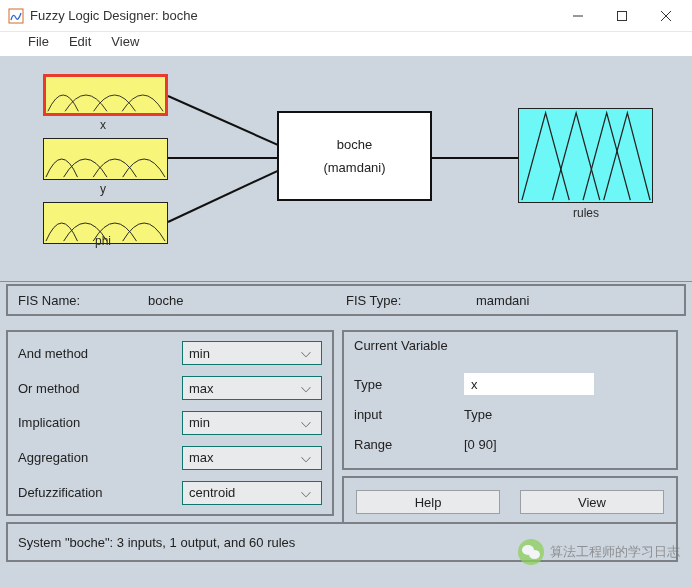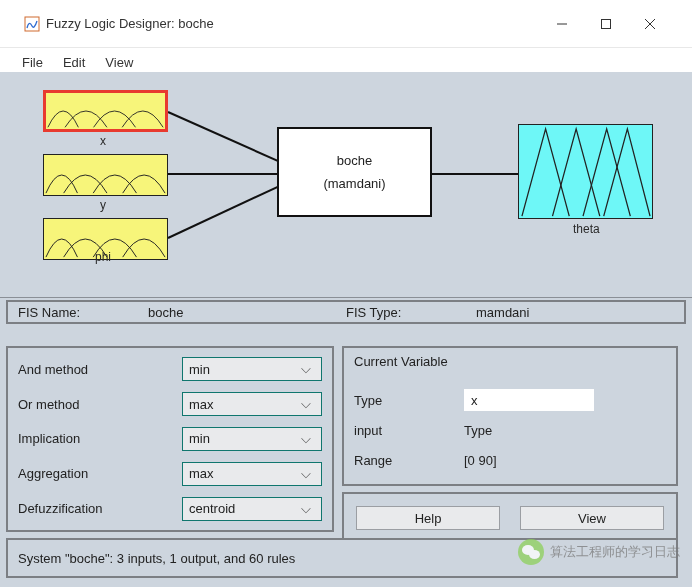--- a/index.html
+++ b/index.html
@@ -1,26 +1,26 @@
 <!DOCTYPE html>
 <html><head>
 <meta charset="utf-8">
 <style>
 *{box-sizing:border-box;margin:0;padding:0;font-family:"Segoe UI",Tahoma,sans-serif;font-size:13px;color:#222}
 body{background:#fff;width:692px;height:587px;overflow:hidden;position:relative}
-.titlebar{height:48px;display:flex;align-items:center;padding:0 20px;background:#fff;border-bottom:1px solid #e8e8e8}
+.titlebar{height:32px;display:flex;align-items:center;padding:0 4px;background:#fff;border-bottom:1px solid #e8e8e8}
 .titlebar .app-icon{width:16px;height:16px;margin:0 6px 0 4px}
 .titlebar .title{flex:1;font-size:13px;color:#333}
 .titlebar .winbtn{width:44px;height:30px;display:flex;align-items:center;justify-content:center;color:#333}
-.menubar{height:24px;display:flex;align-items:flex-end;padding:0 12px;background:#fff;color:#333}
+.menubar{height:24px;display:flex;align-items:flex-start;padding:0 18px;background:#fff;color:#333}
 .menubar .menu-item{padding:2px 10px;color:#333}
 .canvas{height:226px;background:#cdd5de;border-bottom:1px solid #8a8f96;position:relative}
 .lower{background:#cdd5de;padding:0;position:relative}
 .panel{position:absolute;border:2px solid #7c7f84;background:#cdd5de}
-.info-row{position:absolute;left:6px;right:6px;top:2px;height:24px;border:2px solid #7c7f84;background:#cdd5de;display:grid;grid-template-columns:130px 1fr 130px 1fr;align-items:center;padding:0 10px}
+.info-row{position:absolute;left:6px;right:6px;top:2px;height:32px;border:2px solid #7c7f84;background:#cdd5de;display:grid;grid-template-columns:130px 1fr 130px 1fr;align-items:center;padding:0 10px}
 .methods{left:6px;top:48px;width:328px;height:186px;display:grid;grid-template-columns:1fr 140px;grid-template-rows:repeat(5,1fr);align-items:center;padding:4px 10px;gap:0 6px}
 .currvar{left:342px;top:48px;width:336px;height:140px;padding:6px 10px}
 .btns{left:342px;top:194px;width:336px;height:52px;display:flex;gap:20px;align-items:center;justify-content:center;padding:0 12px}
 .statusbar{left:6px;top:240px;width:672px;height:40px;display:flex;align-items:center;padding:0 10px}
 .lbl{color:#222}
 .select{height:24px;border:1px solid #0f766e;background:#e9eaec;display:flex;align-items:center;justify-content:space-between;padding:0 6px;width:100%}
 .select .arrow{width:18px;text-align:center;color:#555}
 .textinput{height:22px;background:#fff;border:1px solid #fff;padding:2px 6px;width:130px}
 .btn{flex:1;height:24px;border:1px solid #9b9ea3;background:#e9eaec;display:flex;align-items:center;justify-content:center}
 .currvar .row{display:grid;grid-template-columns:110px 1fr;height:30px;align-items:center}
@@ -124,21 +124,21 @@
   <div class="mfbox out" style="left:518px;top:52px">
     <svg viewBox="0 0 135 95" preserveAspectRatio="none">
         <g stroke="#222" stroke-width="1.3" fill="none">
           <path d="M3 93 L27 4 L51 93"></path>
           <path d="M34 93 L58 4 L82 93"></path>
           <path d="M65 93 L89 4 L113 93"></path>
           <path d="M86 93 L110 4 L133 93"></path>
         </g>
       </svg>
   </div>
-  <div class="mflabel" style="left:573px;top:150px">theta</div>
+  <div class="mflabel" style="left:573px;top:150px">rules</div>
 </div>
 
 <div class="lower" style="position:relative;height:305px">
 
   <div class="info-row">
     <div class="lbl">FIS Name:</div>
     <div class="lbl">boche</div>
     <div class="lbl">FIS Type:</div>
     <div class="lbl">mamdani</div>
   </div>

